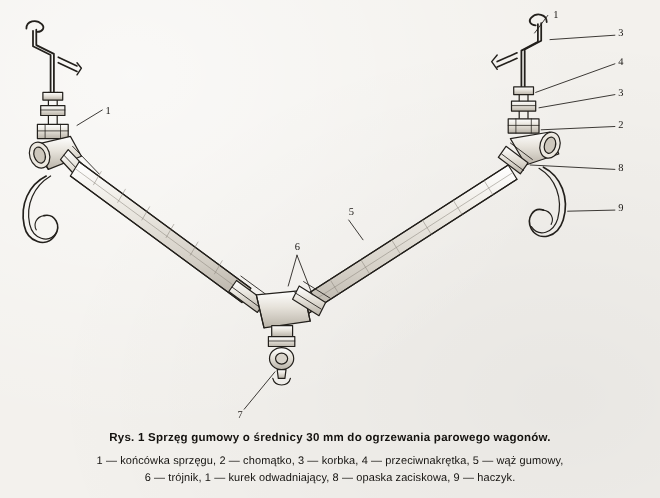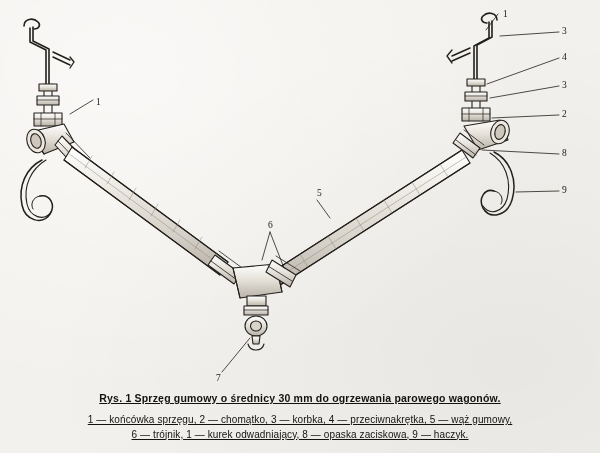--- a/index.html
+++ b/index.html
@@ -37,21 +37,20 @@
     width: 600px;
     height: 395px;
   }
   .caption-block {
     position: absolute;
     left: 0;
     right: 0;
     top: 392px;
     text-align: center;
     color: #14120f;
-    text-decoration: underline;
   }
   .fig-title {
     font-size: 10.5px;
     font-weight: bold;
     letter-spacing: 0.2px;
     white-space: nowrap;
   }
   .legend {
     margin-top: 9px;
     font-size: 10px;

